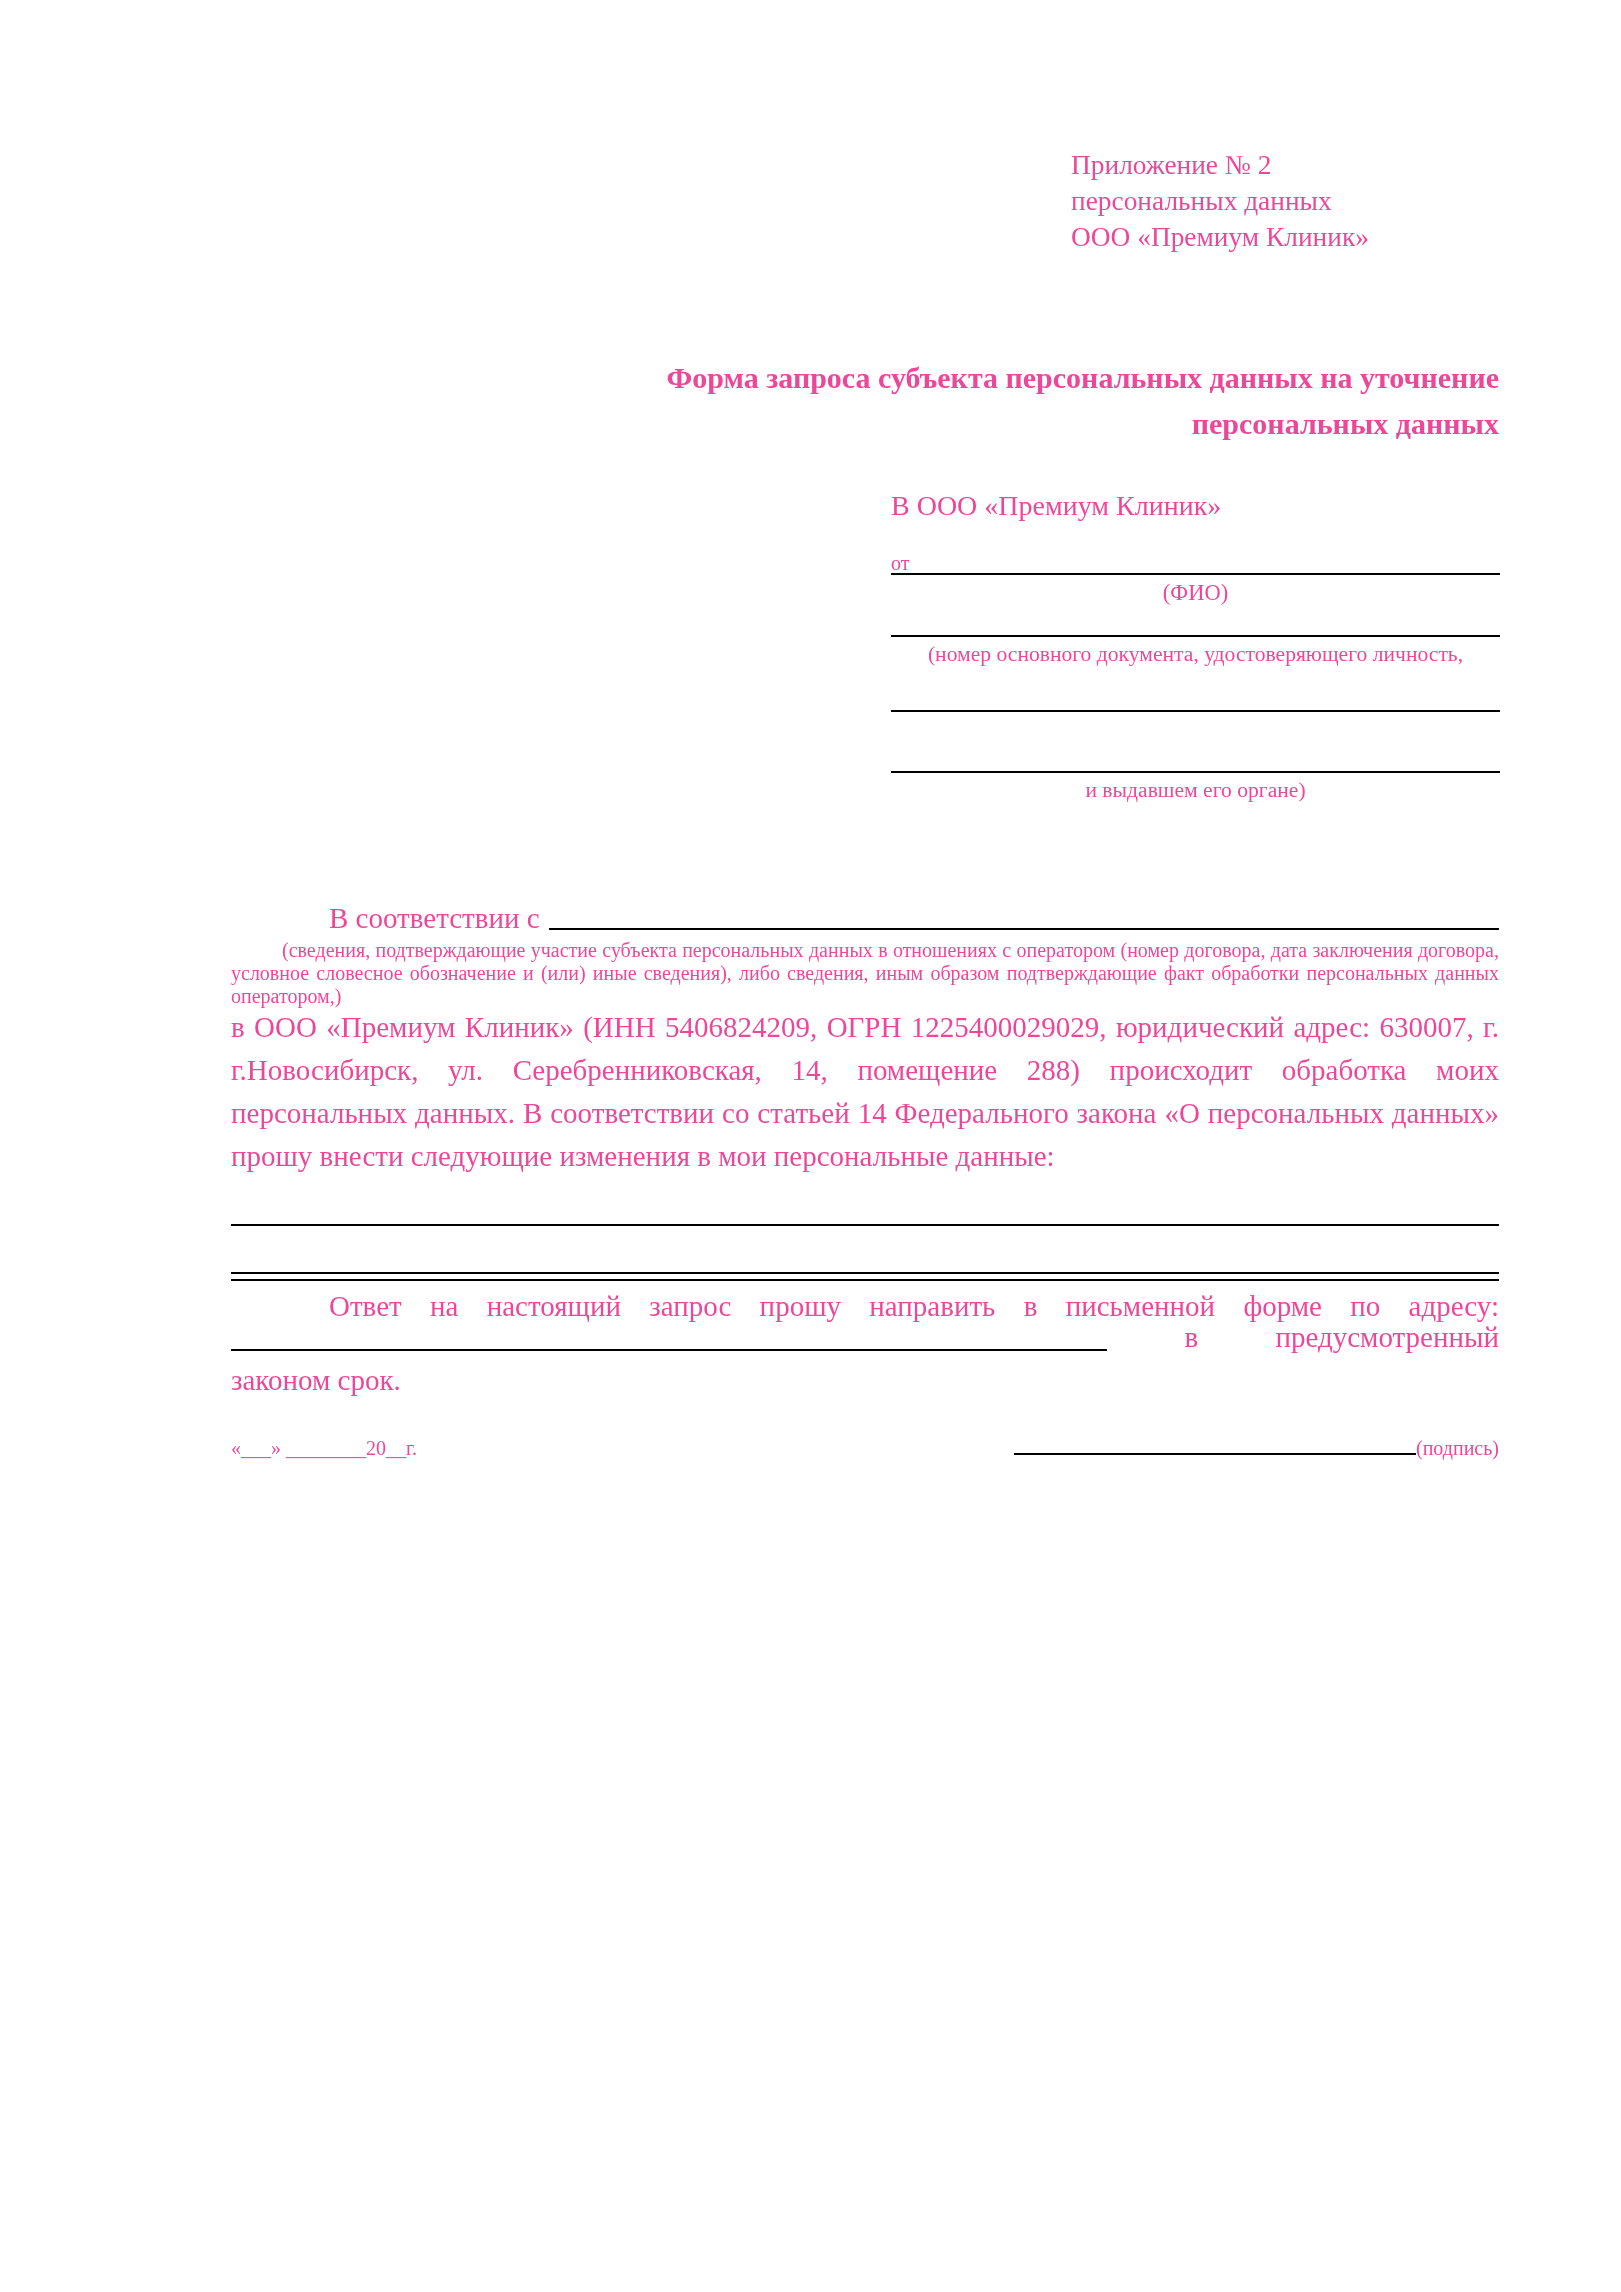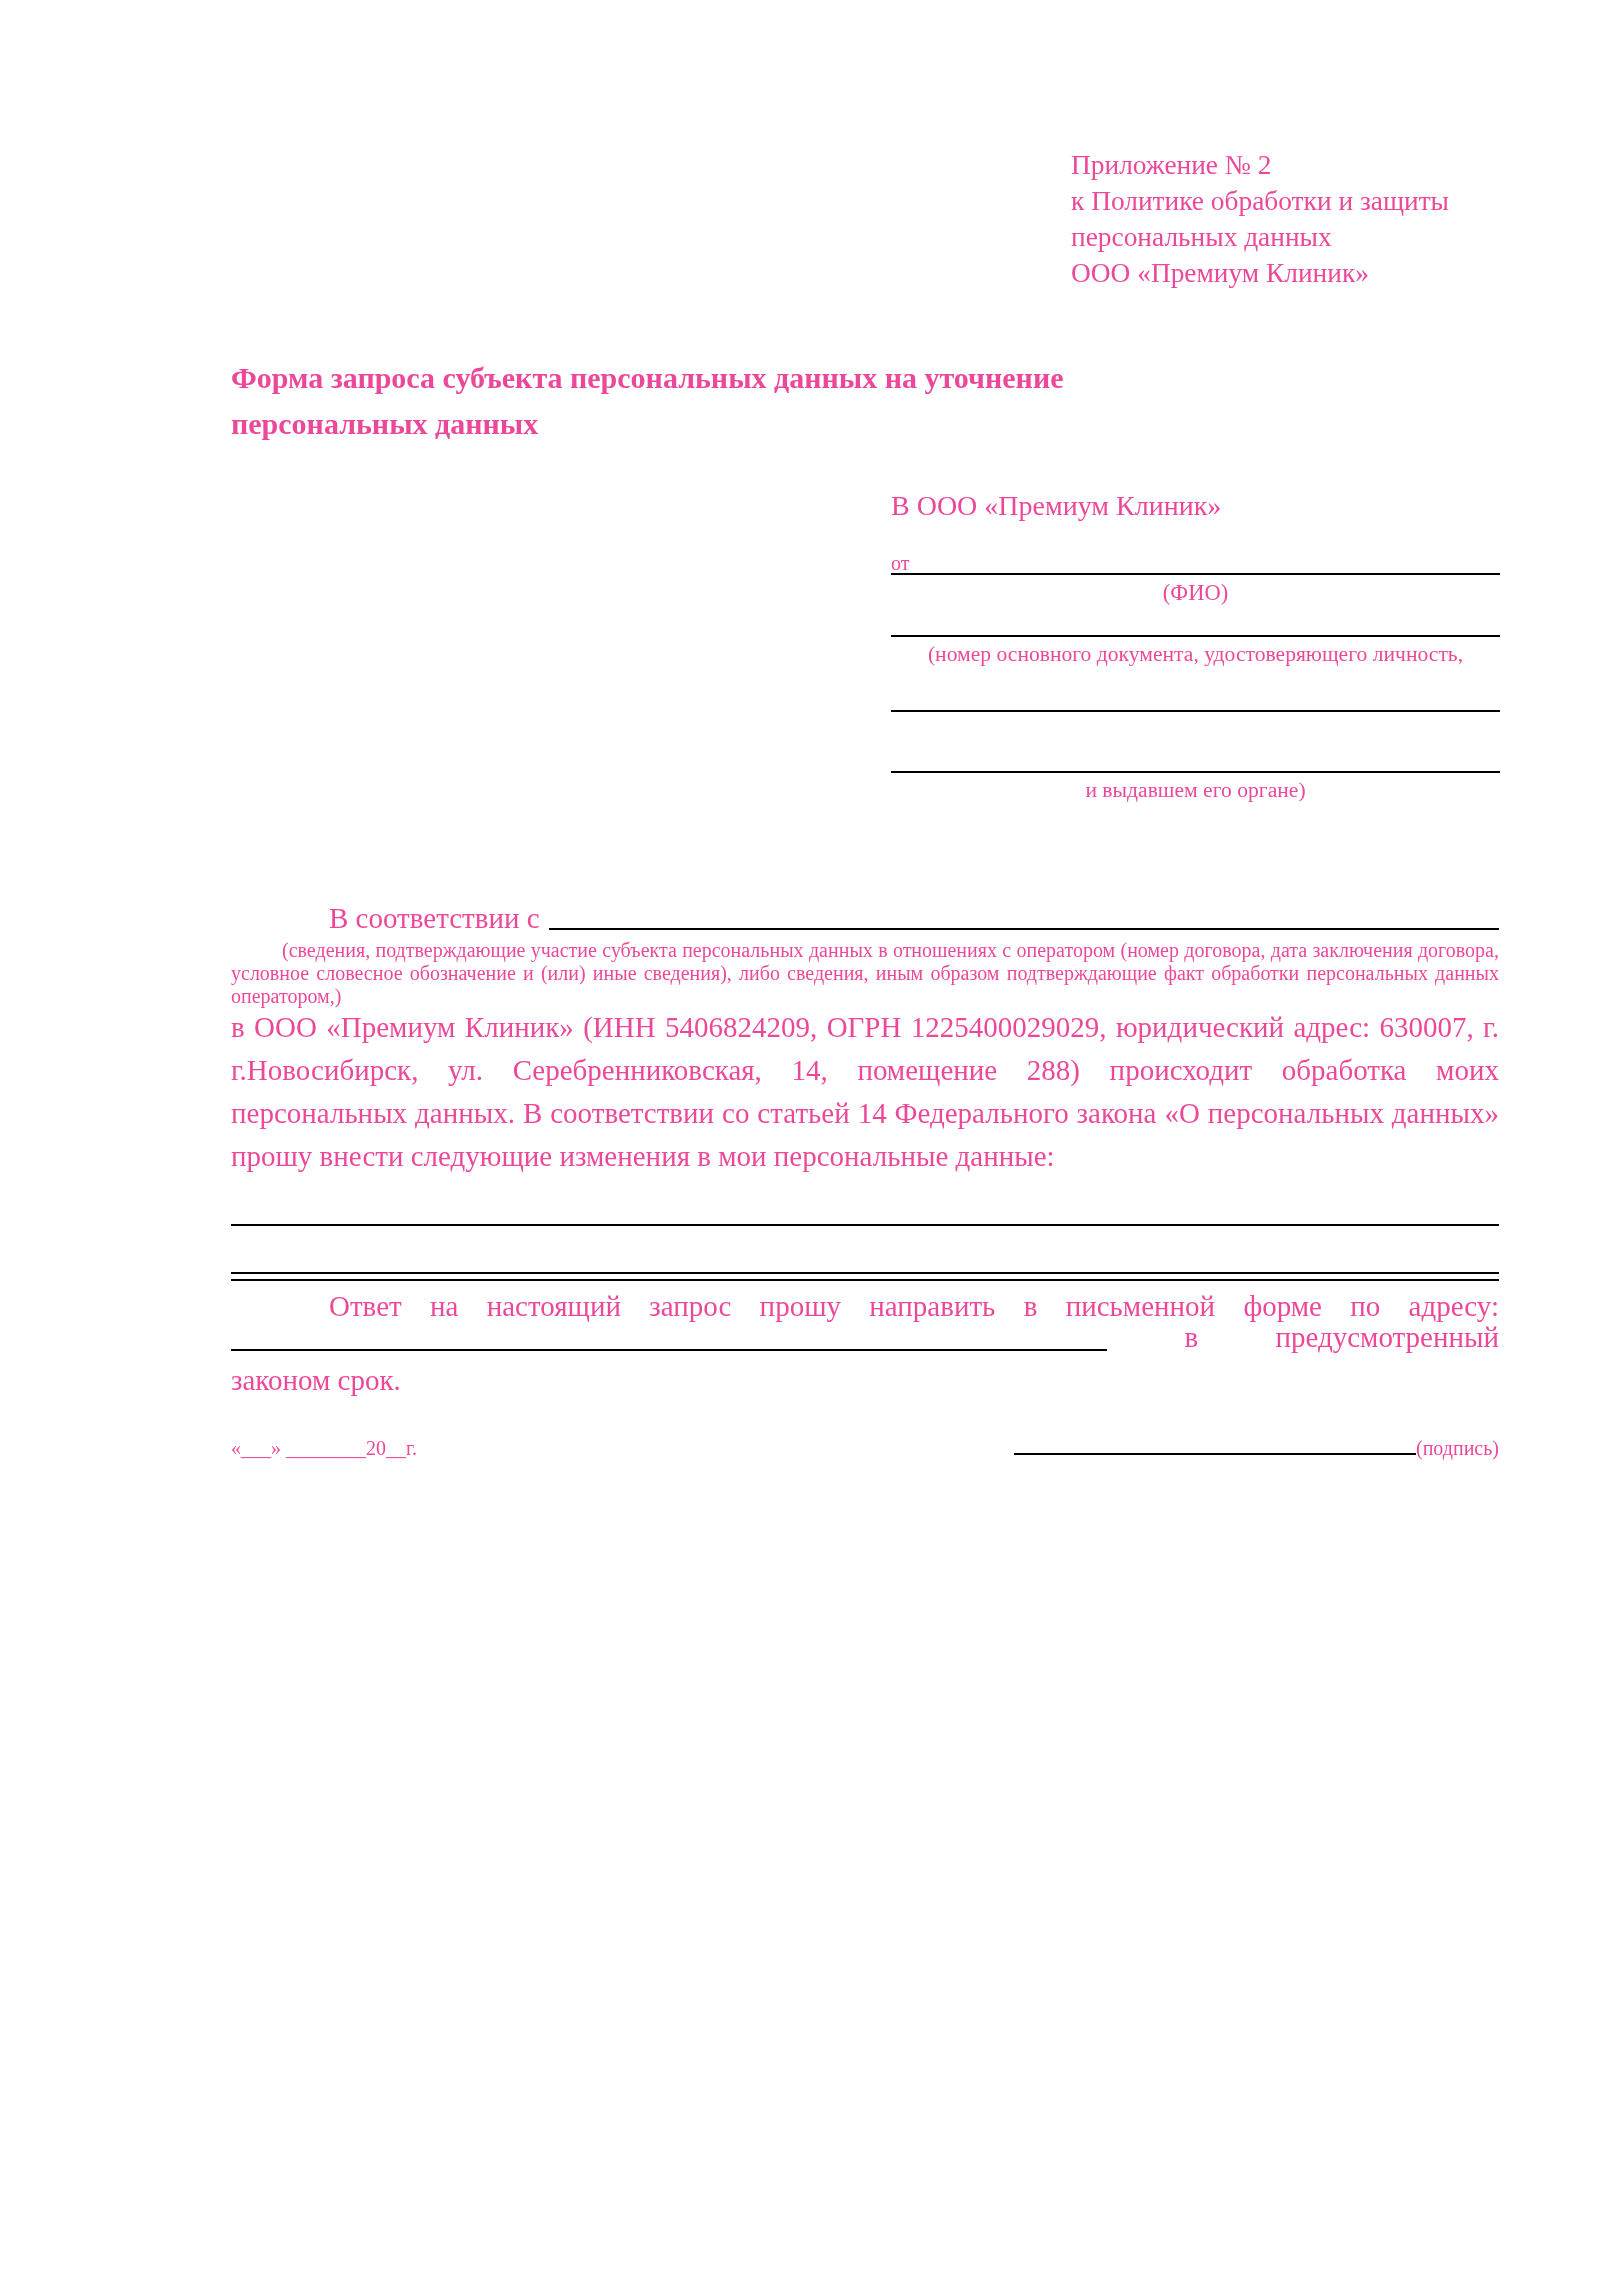--- a/index.html
+++ b/index.html
@@ -12,21 +12,21 @@
     overflow:hidden;
   }
   
   .appendix{
     position:absolute;left:1071px;top:147px;width:431px;
     font-size:27.4px;line-height:36px;white-space:nowrap;
   }
   
   .title{
     position:absolute;left:231px;top:355px;width:1268px;
-    text-align:left;font-weight:700;font-size:30px;line-height:46px;
+    text-align:right;font-weight:700;font-size:30px;line-height:46px;
   }
   
   .addr-to{position:absolute;left:891px;top:490px;font-size:28px;}
   .addr-from{position:absolute;left:891px;top:552px;font-size:20px;}
   .fline{position:absolute;left:891px;width:609px;height:0;border-bottom:2px solid #000;}
   .fcap{position:absolute;left:891px;width:609px;text-align:center;font-size:21.6px;line-height:25.5px;}
   .fcap.fio{font-size:22.5px;}
   
   .zapros{
     position:absolute;left:231px;top:859px;width:1268px;
@@ -71,21 +71,20 @@
   .sig .sigline{display:inline-block;width:402px;border-bottom:2.9px solid #000;margin-bottom:4.9px;}
   .sig .sigcap{white-space:nowrap;}
 </style>
 </head>
 <body>
 
 <div class="page">
 
   <div class="appendix">
     <div>Приложение № 2</div>
-    <div>к Политике обработки и защиты</div>
     <div>персональных данных</div>
     <div>ООО «Премиум Клиник»</div>
   </div>
 
   <div class="title">
     <div>Форма запроса субъекта персональных данных на уточнение</div>
     <div>персональных данных</div>
   </div>
 
   <div class="addr-to">В ООО «Премиум Клиник»</div>

